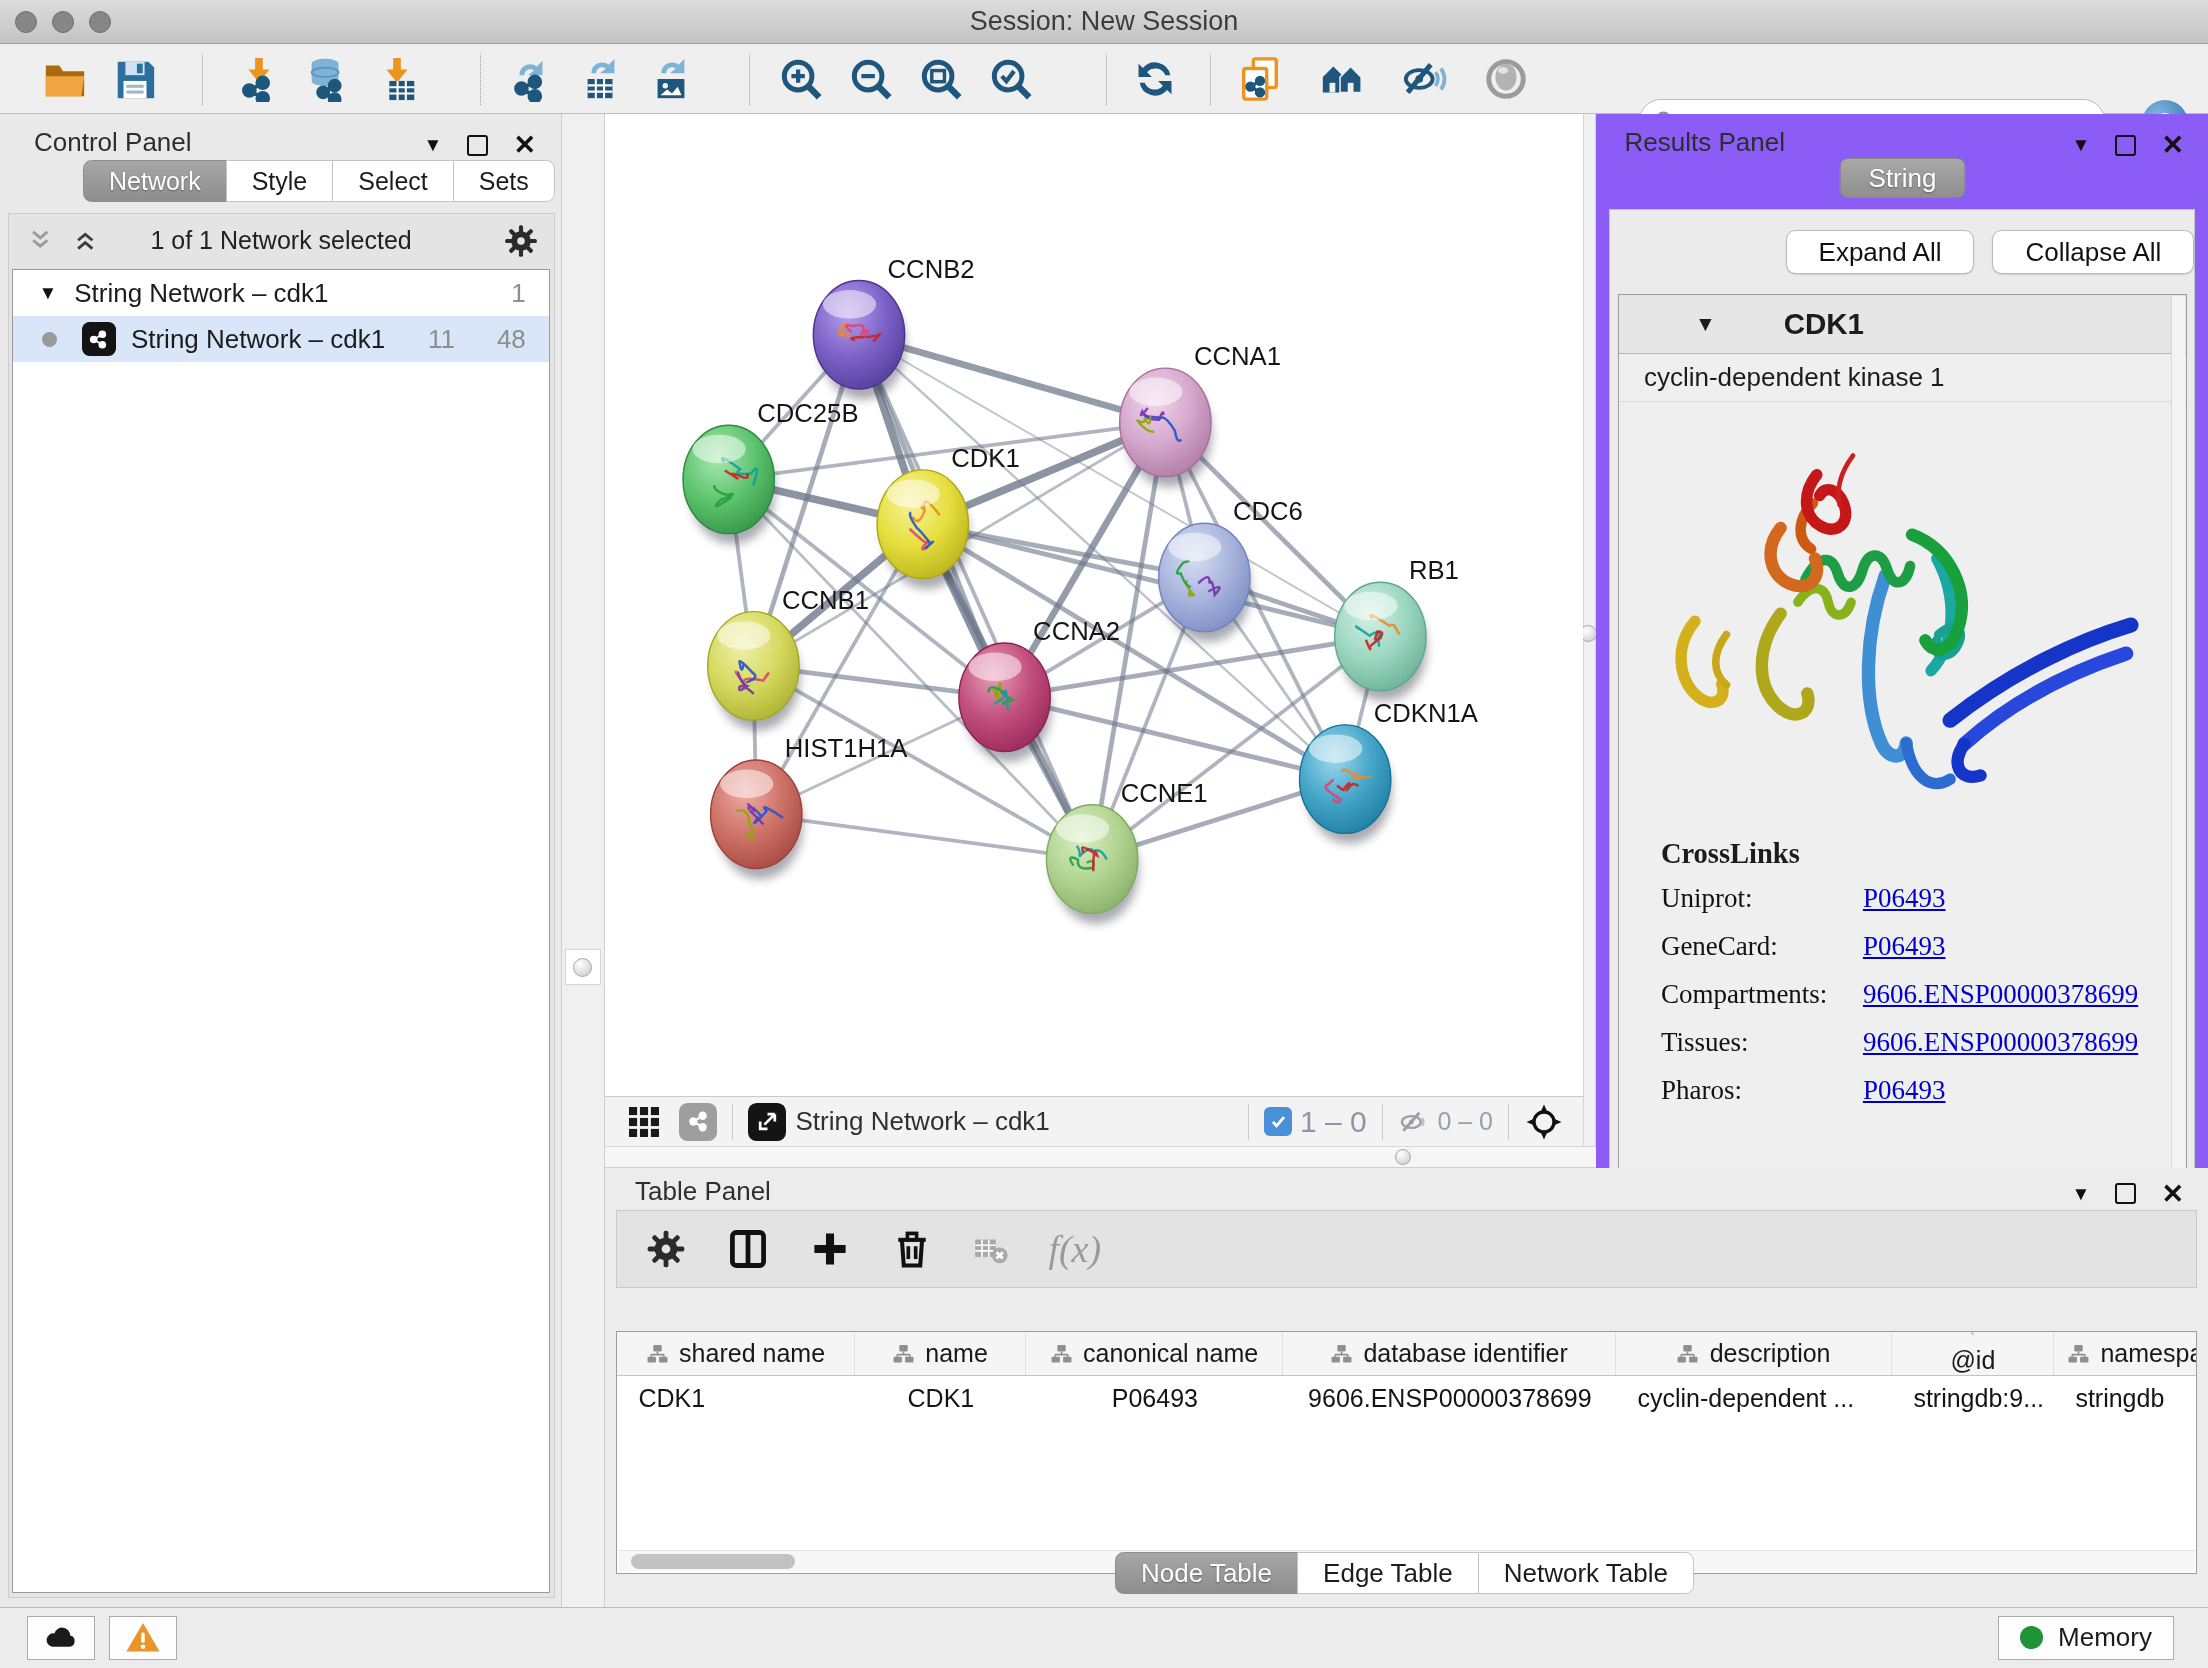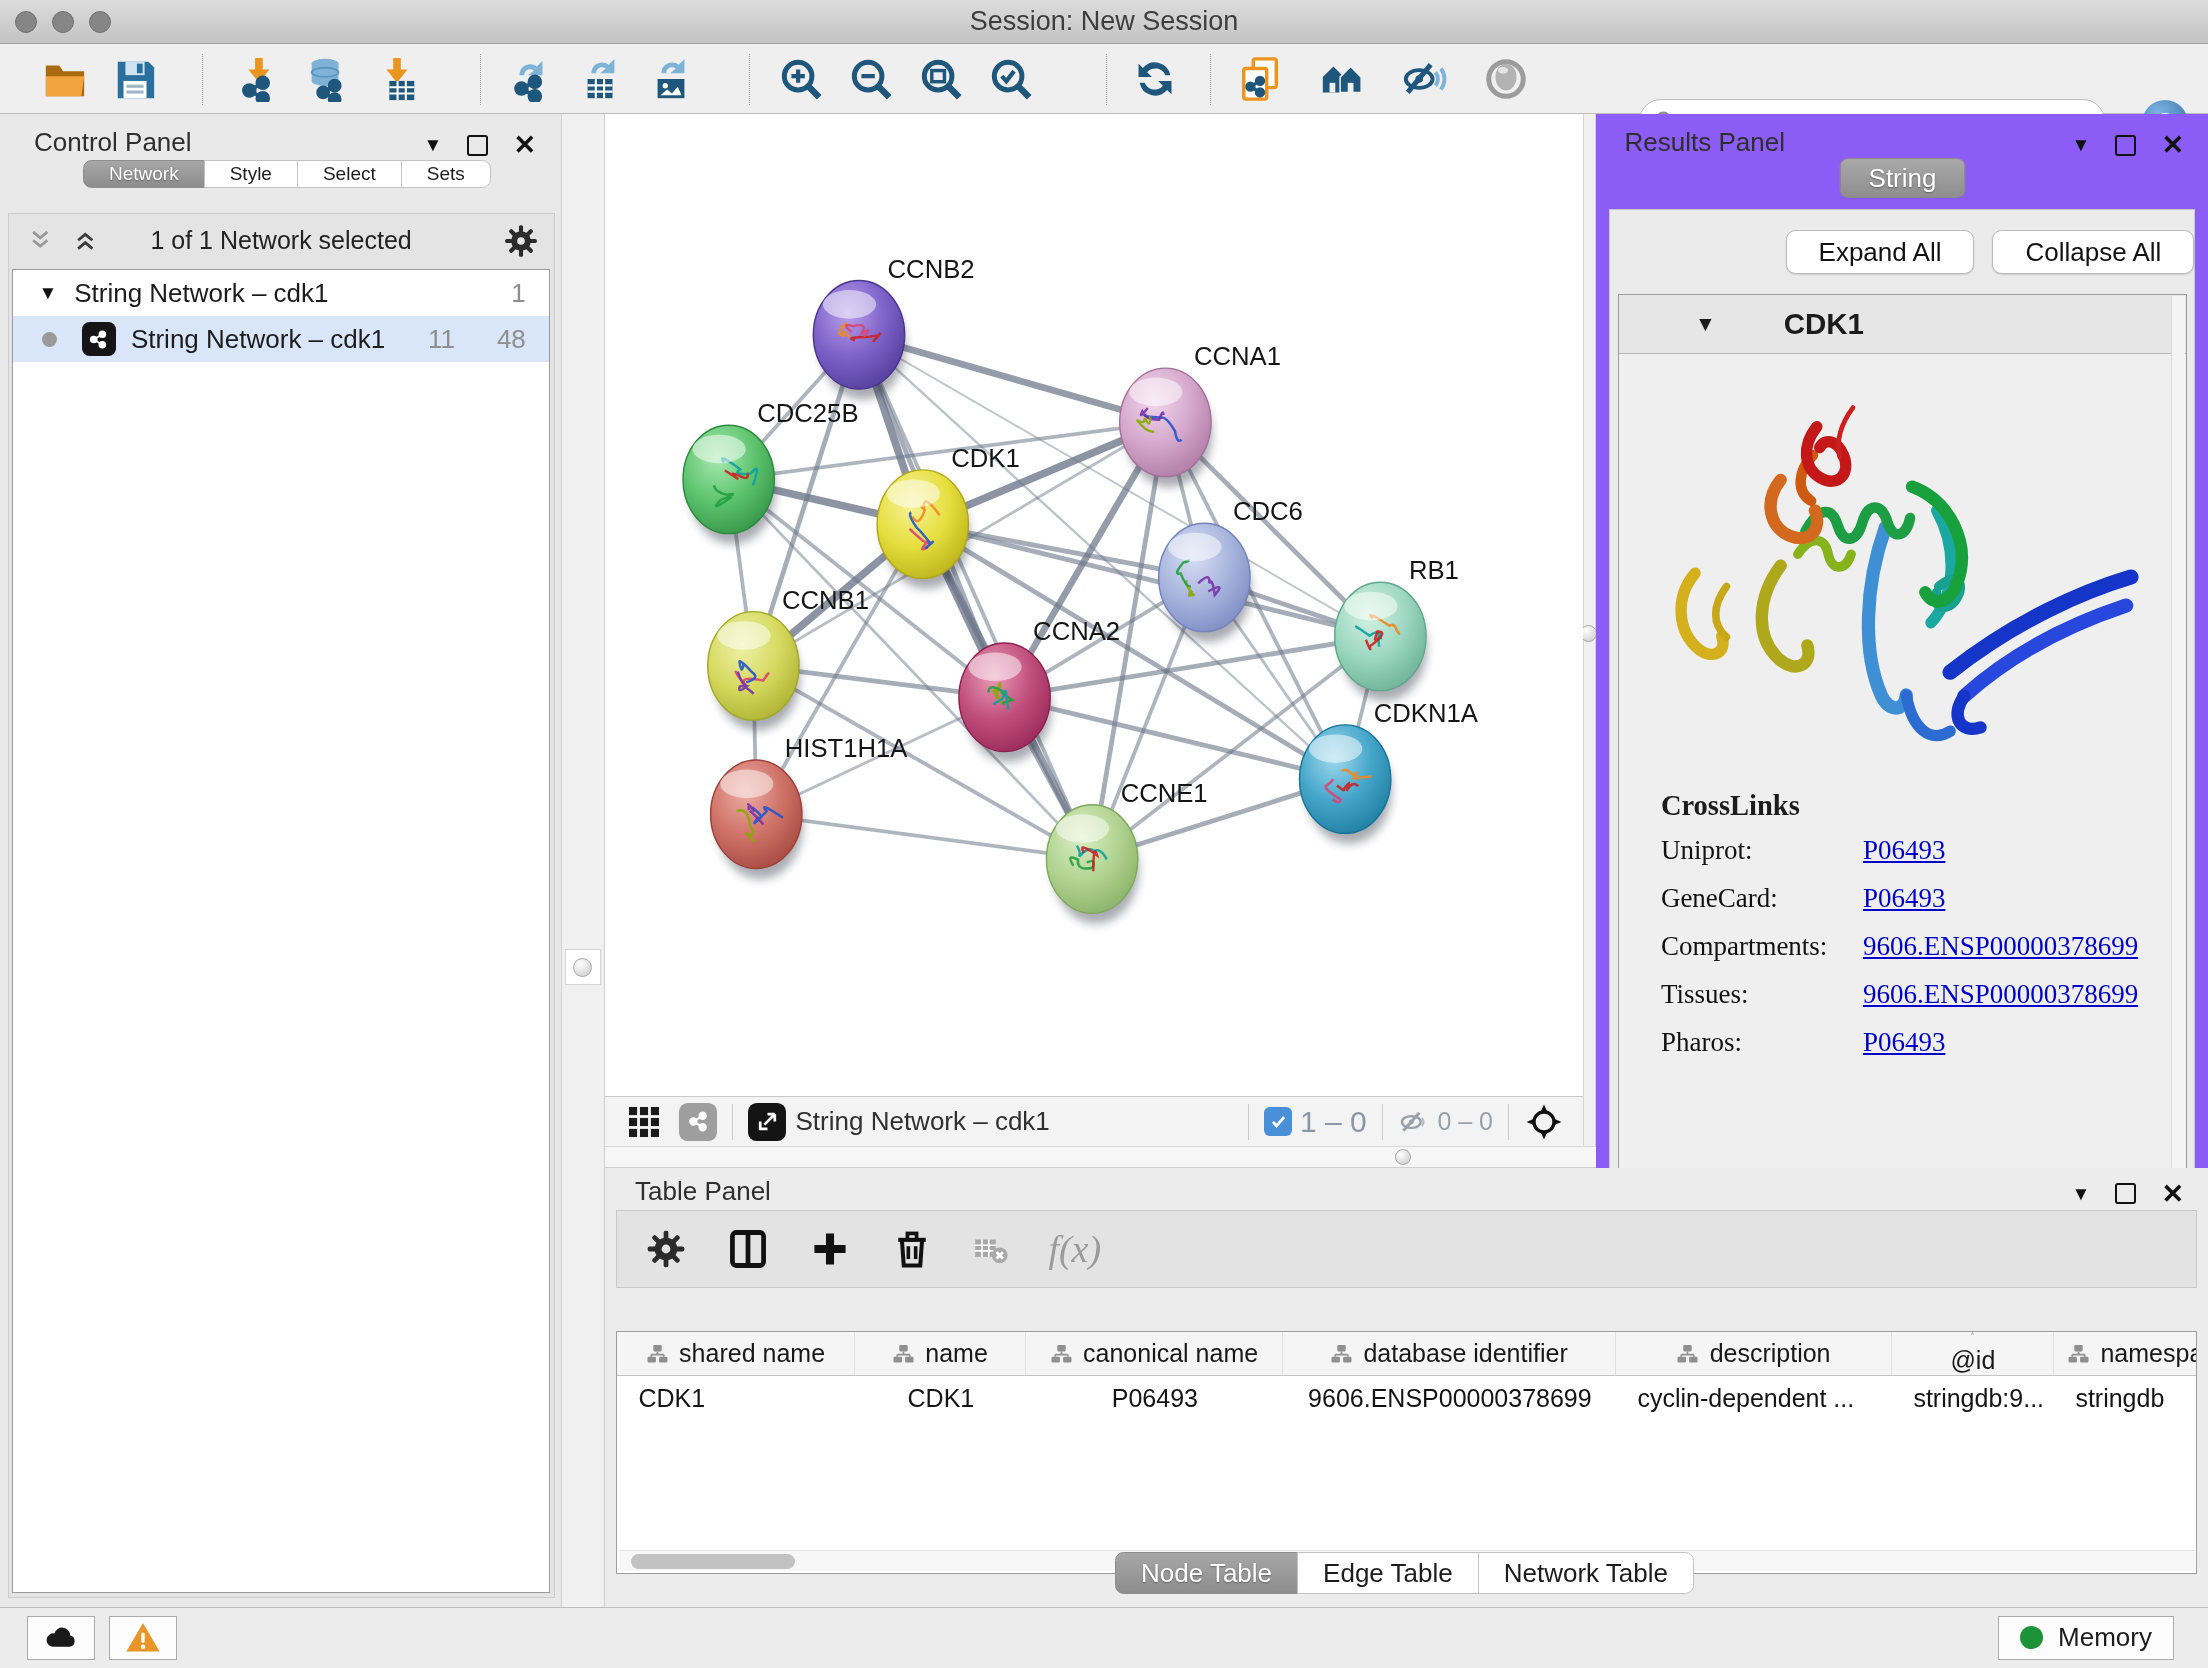--- a/index.html
+++ b/index.html
@@ -30,22 +30,22 @@
   
   .panel-head { position:absolute; font-size:26px; color:#2e2e2e; }
   .panel-ctrl { position:absolute; display:flex; gap:25px; align-items:center; }
   .pc-min { font-size:19px; color:#111; }
   .pc-float { width:21px; height:21px; border:2.9px solid #111; border-radius:2.9px; }
   .pc-close { font-size:27px; color:#111; font-weight:bold; }
 
   
   .control-panel { position:absolute; left:0; top:114px; width:562px; height:1493px; background:#e9e9e9; border-right:1px solid #cfcfcf; }
   .cp-tabs { position:absolute; left:84px; top:46px; display:flex; }
-  .seg-tab { height:28px; padding:0 25px; background:#fff; border:1px solid #c3c3c3; margin-left:-1px;
-    display:flex; align-items:center; font-size:19px; color:#1c1c1c; }
+  .seg-tab { height:42px; padding:0 25px; background:#fff; border:1px solid #c3c3c3; margin-left:-1px;
+    display:flex; align-items:center; font-size:25px; color:#1c1c1c; }
   .seg-tab:first-child { border-radius:8.6px 0 0 8.6px; }
   .seg-tab:last-child { border-radius:0 8.6px 8.6px 0; }
   .seg-sel { background:linear-gradient(#a7a7a7,#8d8d8d); color:#fff; border-color:#8d8d8d; text-shadow:0 1px 1.9px rgba(0,0,0,.35); }
   .cp-inner { position:absolute; left:7.6px; top:99px; width:547px; height:1385px; background:#e4e4e4; border:1px solid #cdcdcd; }
   .cp-toolrow { position:relative; height:53px; display:flex; align-items:center; }
   .chev { margin-left:17px; }
   .cp-status { position:absolute; left:0; right:0; text-align:center; font-size:25px; color:#222; }
   .cp-gear { position:absolute; right:13.3px; top:7.6px; }
   .net-list { position:absolute; left:3.8px; top:55px; right:3.8px; bottom:3.8px; background:#fff; border:1px solid #9a9a9a; }
   .tree-row { height:46px; display:flex; align-items:center; font-size:26px; }
@@ -663,20 +663,21 @@
   <div class="results-box">
     <div class="rb-btnrow">
       <div class="rbtn">Expand All</div>
       <div class="rbtn">Collapse All</div>
     </div>
     <div class="gene-box">
       <div class="gene-head">
         <span class="tri">▼</span>
         <span class="gene-name">CDK1</span>
       </div>
+      <div class="gene-desc">cyclin-dependent kinase 1</div>
       <div class="protein-wrap">
         <svg width="533" height="409" viewBox="0 0 560 420">
           <g fill="none" stroke-linecap="round">
             <path d="M330 320 C400 265 470 235 520 220" stroke="#1535c8" stroke-width="16"></path>
             <path d="M515 250 C455 270 395 300 345 345" stroke="#2747dd" stroke-width="15"></path>
             <path d="M345 345 C330 365 340 385 362 378" stroke="#1535c8" stroke-width="13"></path>
             <path d="M262 168 C240 230 238 300 258 345 C266 362 282 362 284 344" stroke="#3f8fd4" stroke-width="14"></path>
             <path d="M284 344 C290 380 310 395 330 382" stroke="#2c6cd0" stroke-width="12"></path>
             <path d="M316 150 C338 190 336 240 310 268" stroke="#1ba8a0" stroke-width="12"></path>
             <path d="M318 230 C336 214 348 226 336 244 C326 258 310 252 316 236" stroke="#18a090" stroke-width="10"></path>

